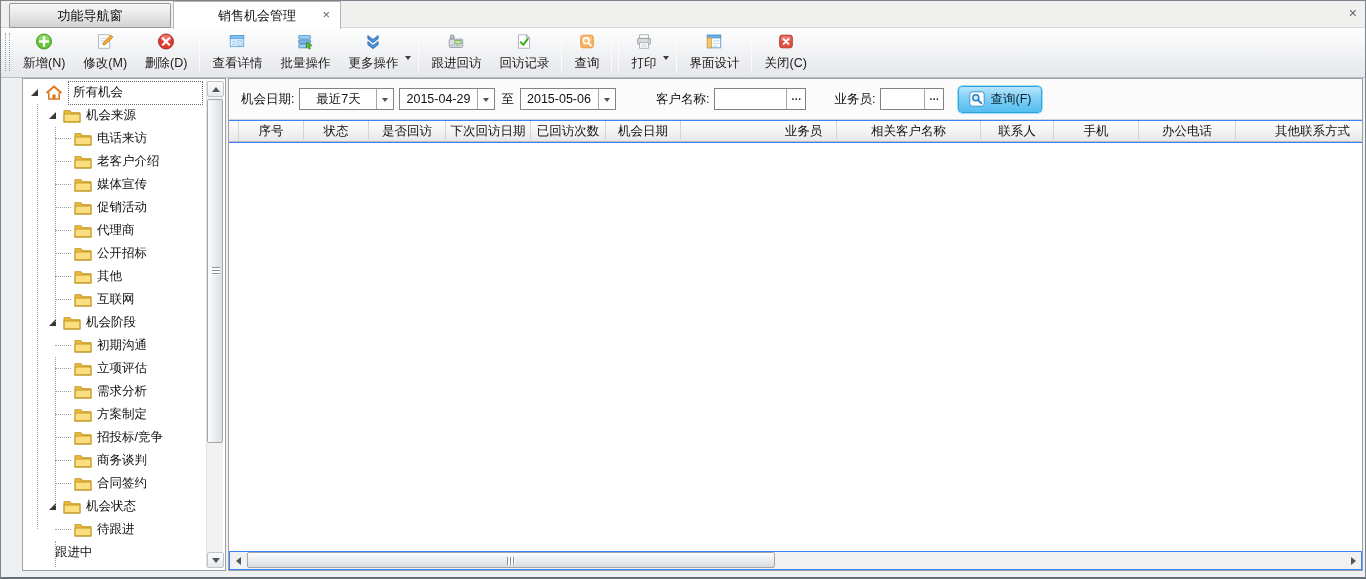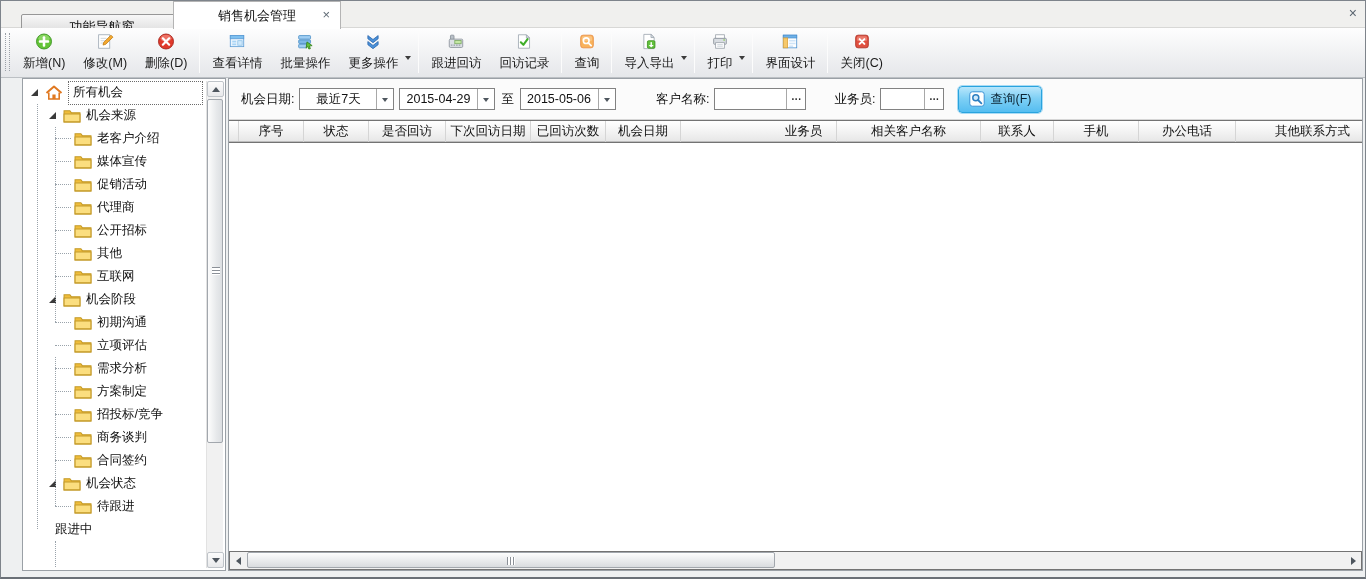--- a/index.html
+++ b/index.html
@@ -1,44 +1,44 @@
 <!DOCTYPE html>
 <html><head>
 <meta charset="utf-8">
 <style>
   * { margin:0; padding:0; box-sizing:border-box; }
   html,body { width:1366px; height:579px; font-family:"Liberation Sans","DejaVu Sans",sans-serif; background:#fff; }
   .app { position:relative; width:1366px; height:579px; border:1px solid #7e848b; border-bottom:2px solid #6a7077; background:#eef0f1; overflow:hidden; }
 
   
   .tabbar { position:absolute; top:0; left:0; right:0; height:27px; background:#f0f0ee; border-bottom:1px solid #d8d8d6; }
-  .tab-inactive { position:absolute; left:20px; top:2px; width:162px; height:25px;
+  .tab-inactive { position:absolute; left:8px; top:2px; width:162px; height:25px;
     background:linear-gradient(#f8f8f8,#e3e3e3 60%,#d2d2d2); border:1px solid #979797; border-radius:2px 2px 0 0;
-    display:flex; align-items:center; justify-content:center; font-size:13px; color:#111;margin-top:11px; }
+    display:flex; align-items:center; justify-content:center; font-size:13px; color:#111; }
   .tab-active { position:absolute; left:172px; top:0; width:168px; height:28px; background:#fff;
     border:1px solid #b4b4b4; border-bottom:none; display:flex; align-items:center; justify-content:center; font-size:13px; color:#111; z-index:2; }
   .tab-close { position:absolute; right:10px; top:6px; font-size:13px; color:#5f6a74; cursor:pointer; line-height:1; }
   .win-close { position:absolute; right:8px; top:5px; font-size:14px; color:#5a6570; cursor:pointer; line-height:1; }
 
   
   .toolbar { position:absolute; top:27px; left:0; right:0; height:50px;
     background:linear-gradient(#fefefe,#f0f1f3 55%,#e5e7ea); border-bottom:1px solid #bcc0c4;
     display:flex; align-items:center; padding:2px 2px 3px 2px; }
   .grip { width:5px; height:38px; border-left:1px dotted #9aa0a8; border-right:1px dotted #9aa0a8; margin:0 4px 0 2px; }
   .tsep { width:1px; height:42px; background:#c6c8cb; border-right:1px solid #fcfcfc; margin:0 3px; }
   .tbtn-group { display:flex; align-items:center; }
   .tbtn { display:flex; flex-direction:column; align-items:center; justify-content:center; gap:4px;
     padding:2px 9px; height:44px; font-size:12.5px; color:#1a1a1a; cursor:pointer; border-radius:2px; }
   .tbtn .ticon { width:24px; height:24px; display:block; }
   .caret { width:0; height:0; border:3.5px solid transparent; border-top:4.5px solid #3c3c3c; margin:14px 4px 0 -2px; }
 
   
   .bodyarea { position:absolute; top:77px; left:2px; right:2px; bottom:6px; display:flex;padding-left:19px; }
   .treepanel { position:relative; width:204px; background:#fff; border:1px solid #9aa0a6; overflow:hidden; }
-  .mainpanel { position:relative; flex:1; margin-left:2px; background:#737373; border:1px solid #9aa0a6; overflow:hidden; }
+  .mainpanel { position:relative; flex:1; margin-left:2px; background:#3b82f6; border:1px solid #9aa0a6; overflow:hidden; }
 
   
   .tree { position:absolute; top:2px; left:2px; right:20px; bottom:2px; overflow:hidden; }
   .trow { height:23px; display:flex; align-items:center; font-size:12.5px; color:#111; white-space:nowrap; cursor:pointer; }
   .trow.d0 { padding-left:6px; }
   .trow.d1 { padding-left:24px; }
   .trow.d2 { padding-left:30px; }
   .exp { width:0; height:0; border-left:7px solid transparent; border-bottom:7px solid #3a3a3a; margin-right:7px; flex:none; }
   .stub { width:16px; height:1px; border-top:1px dotted #9aa3ab; margin-right:3px; flex:none; }
   .ticon16 { width:18px; height:15px; flex:none; margin-right:5px; }
@@ -207,33 +207,20 @@
         <rect x="4" y="4" width="16" height="16" rx="3" fill="#f9b35c" stroke="#e8883a"></rect>
         <rect x="5.5" y="5.5" width="13" height="6" rx="2" fill="#fbc88a" opacity="0.8"></rect>
         <circle cx="11" cy="11" r="3.6" fill="none" stroke="#fff" stroke-width="2"></circle>
         <line x1="13.6" y1="13.6" x2="17.2" y2="17.2" stroke="#fff" stroke-width="2.2" stroke-linecap="round"></line>
       </svg>
       <span>查询</span>
     </div>
 
     <div class="tsep"></div>
 
-    <div class="tbtn-group">
-      <div class="tbtn">
-        <svg class="ticon" viewBox="0 0 24 24">
-          <path d="M5.5 3 h9 l4 4 v14 h-13 z" fill="#fff" stroke="#9aa2ac"></path>
-          <path d="M14.5 3 l4 4 h-4 z" fill="#dfe5ea" stroke="#9aa2ac"></path>
-          <rect x="10" y="11" width="9.5" height="9.5" rx="1.5" fill="#62c23c" stroke="#3a8f1d"></rect>
-          <rect x="13.9" y="12.8" width="1.8" height="3.6" fill="#fff"></rect>
-          <path d="M11.6 16.4 h6.4 l-3.2 3.2 z" fill="#fff"></path>
-        </svg>
-        <span>导入导出</span>
-      </div>
-      <div class="caret"></div>
-    </div>
 
     <div class="tsep"></div>
 
     <div class="tbtn-group">
       <div class="tbtn">
         <svg class="ticon" viewBox="0 0 24 24">
           <rect x="6.5" y="3.5" width="11" height="5" fill="#fff" stroke="#98a0a8"></rect>
           <rect x="4" y="8" width="16" height="7.5" rx="1" fill="#d9dde2" stroke="#848b94"></rect>
           <circle cx="17.2" cy="10.2" r="1" fill="#7ec23e"></circle>
           <rect x="6.5" y="13.5" width="11" height="7" fill="#fff" stroke="#98a0a8"></rect>
@@ -292,20 +279,28 @@
 
         <div class="trow d1">
           <span class="exp"></span>
           <svg class="ticon16" viewBox="0 0 17 14">
             <path d="M1 2.5 h5.5 l1.5 2 H16 v8.5 H1 z" fill="#f0bd3a" stroke="#c49a28"></path>
             <path d="M1 5.5 h15 v7.5 H1 z" fill="#fbde7f" stroke="#c49a28"></path>
           </svg>
           <span>机会来源</span>
         </div>
 
+        <div class="trow d2">
+            <span class="stub"></span>
+            <svg class="ticon16" viewBox="0 0 17 14">
+              <path d="M1 2.5 h5.5 l1.5 2 H16 v8.5 H1 z" fill="#f0bd3a" stroke="#c49a28"></path>
+              <path d="M1 5.5 h15 v7.5 H1 z" fill="#fbde7f" stroke="#c49a28"></path>
+            </svg>
+            <span>电话来访</span>
+          </div>
         <div class="trow d2">
             <span class="stub"></span>
             <svg class="ticon16" viewBox="0 0 17 14">
               <path d="M1 2.5 h5.5 l1.5 2 H16 v8.5 H1 z" fill="#f0bd3a" stroke="#c49a28"></path>
               <path d="M1 5.5 h15 v7.5 H1 z" fill="#fbde7f" stroke="#c49a28"></path>
             </svg>
             <span>老客户介绍</span>
           </div>
         <div class="trow d2">
             <span class="stub"></span>

